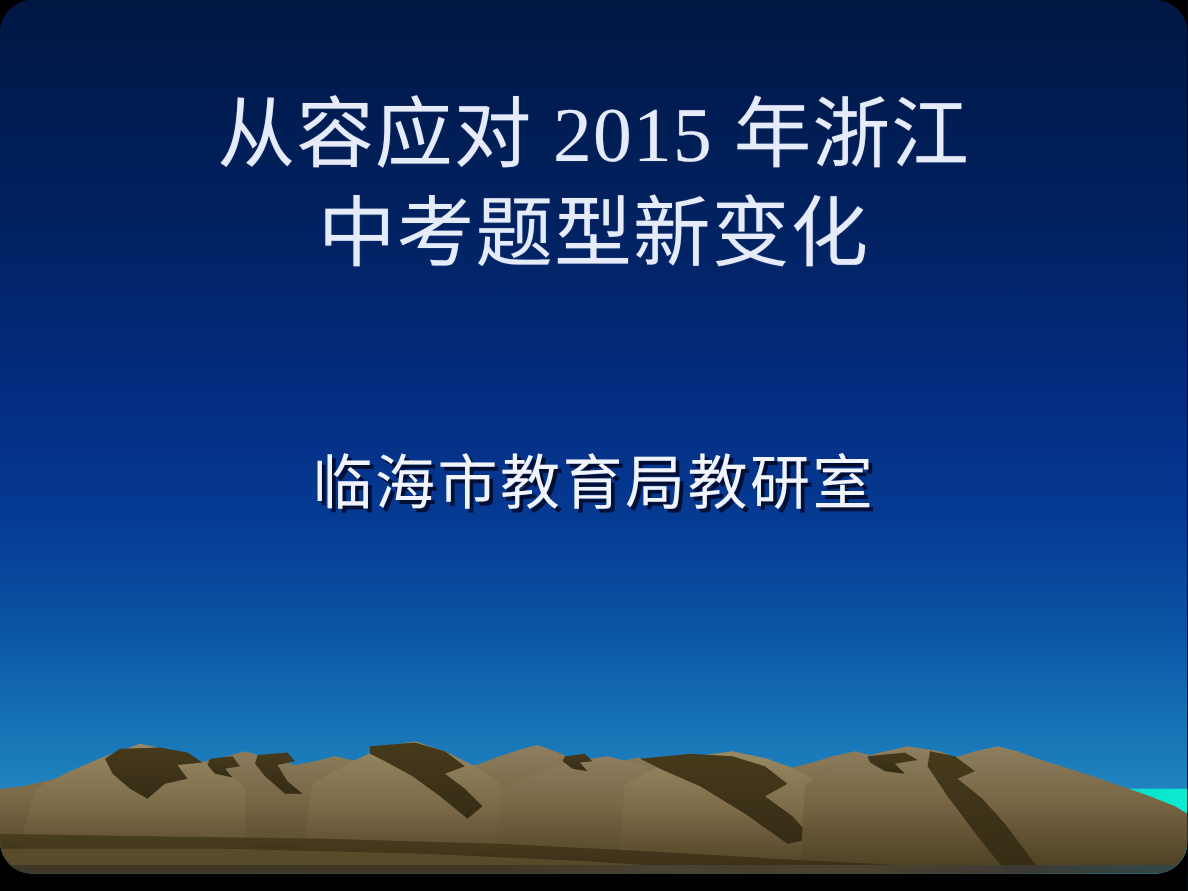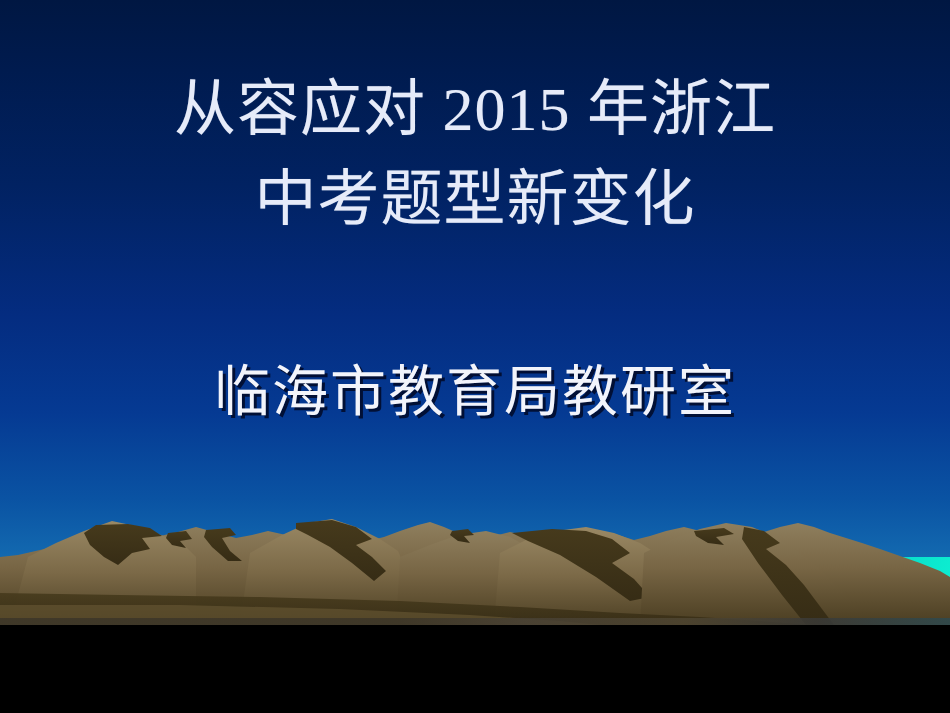--- a/index.html
+++ b/index.html
@@ -8,24 +8,25 @@
     padding: 0;
     background: #000;
   }
   body {
     font-family: "Liberation Serif", "DejaVu Serif", serif;
   }
 
   .slide {
     position: relative;
     width: 950px;
-    height: 625px;
+    height: 699px;
     overflow: hidden;
     background: #001a4d;
     user-select: none;
+    border-radius: 26px;
   }
 
   
   .sky {
     position: absolute;
     left: 0; top: 0;
     width: 950px;
     height: 713px;
     background: linear-gradient(to bottom,
         #001742 0%,
@@ -87,33 +88,33 @@
   }
   .title-line {
     display: block;
     font-size: 62px;
     font-weight: 400;
     letter-spacing: 1px;
     color: #e6ebf9;
     text-shadow: 0 0 1px rgba(230,235,249,.35);
     white-space: nowrap;
   }
-  .title-line + .title-line { margin-top: 27px; }
+  .title-line + .title-line { margin-top: 16px; }
 
   .subtitle-block {
     position: absolute;
     left: 0;
     top: 358px;
     width: 950px;
     text-align: center;
     line-height: 1.24;
   }
   .subtitle-line {
     display: block;
-    font-size: 56px;
+    font-size: 48px;
     font-weight: 400;
     letter-spacing: 2px;
     color: #f2f4fb;
     text-shadow: 3px 3px 0 rgba(0,0,18,.72);
     white-space: nowrap;
   }
 </style>
 </head>
 <body>
 

